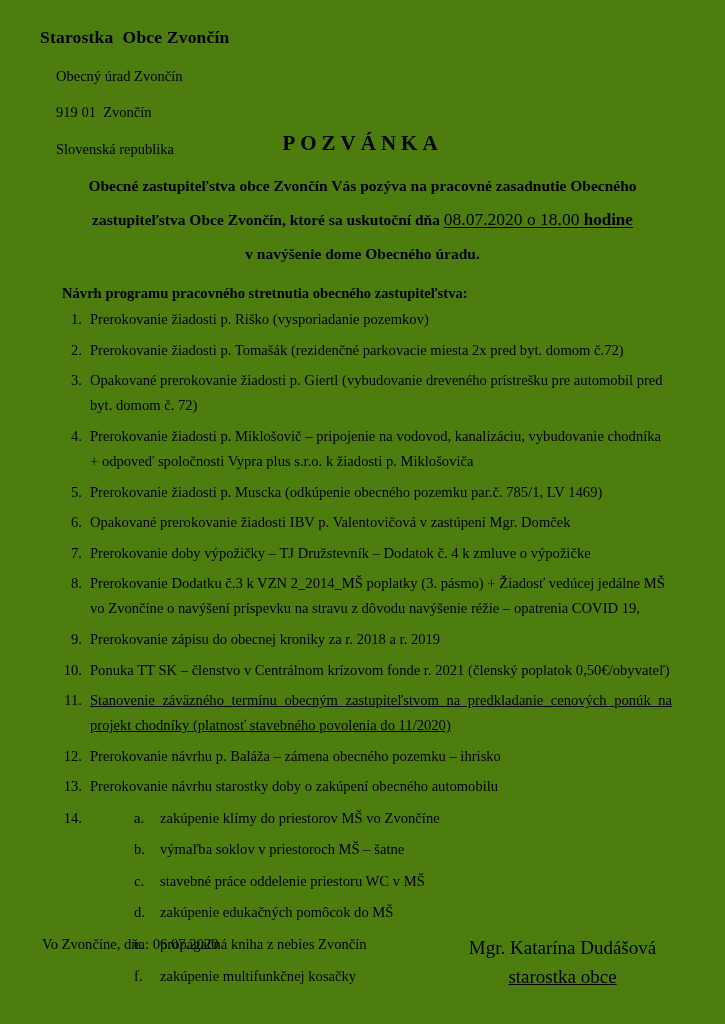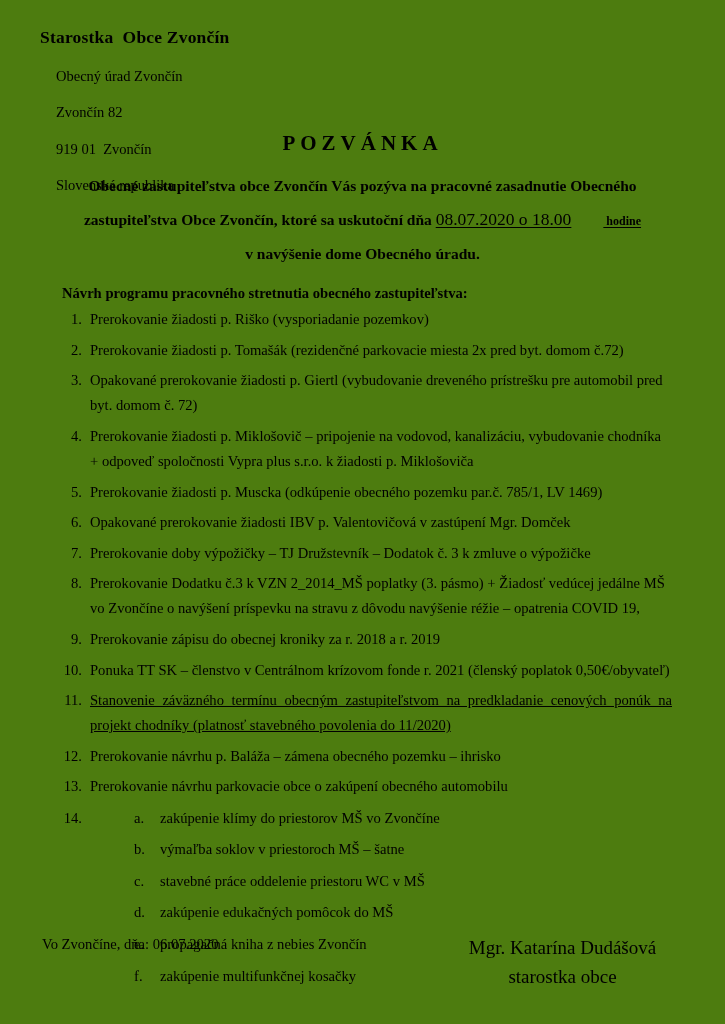--- a/index.html
+++ b/index.html
@@ -72,25 +72,24 @@
     line-height: 2.05;
     margin: 0;
   }
   .invitation .hl {
     font-size: 17.5px;
     font-weight: normal;
     text-decoration: underline;
     text-underline-offset: 2px;
   }
   .invitation .hl-small {
-    font-size: 12px;
+    font-size: 17px;
     font-weight: bold;
     text-decoration: underline;
     text-underline-offset: 2px;
-    padding-left: 32px;
   }
 
   
   .agenda {
     position: absolute;
     left: 62px;
     top: 284px;
     width: 610px;
   }
   .agenda-heading {
@@ -175,56 +174,56 @@
     position: absolute;
     left: 440px;
     top: 0;
     width: 245px;
     text-align: center;
     font-size: 19px;
     line-height: 1.5;
   }
   .footer-right .sig-role {
     display: block;
+    text-decoration: underline;
   }
 </style>
 </head>
 <body>
 
 <div class="page">
 
   <div class="letterhead">
     <div class="lh-title">Starostka  Obce Zvončín</div>
     <div class="lh-line">Obecný úrad Zvončín</div>
-    <div class="lh-line">Zvončín 82</div>
     <div class="lh-line">919 01  Zvončín</div>
     <div class="lh-line">Slovenská republika</div>
   </div>
 
   <h1 class="doc-title">POZVÁNKA</h1>
 
   <p class="invitation"><span>Obecné zastupiteľstva obce Zvončín Vás pozýva na pracovné zasadnutie Obecného zastupiteľstva Obce Zvončín, ktoré sa uskutoční dňa </span><span class="hl">08.07.2020 o 18.00</span><span class="hl-small"> hodine</span><br><span>v navýšenie dome Obecného úradu.</span></p>
 
   <div class="agenda">
     <div class="agenda-heading">Návrh programu pracovného stretnutia obecného zastupiteľstva:</div>
 
     <ol class="agenda-list">
       <li>Prerokovanie žiadosti p. Riško (vysporiadanie pozemkov)</li>
       <li>Prerokovanie žiadosti p. Tomašák (rezidenčné parkovacie miesta 2x pred byt. domom č.72)</li>
       <li>Opakované prerokovanie žiadosti p. Giertl (vybudovanie dreveného prístrešku pre automobil pred byt. domom č. 72)</li>
       <li>Prerokovanie žiadosti p. Miklošovič – pripojenie na vodovod, kanalizáciu, vybudovanie chodníka + odpoveď spoločnosti Vypra plus s.r.o. k žiadosti p. Miklošoviča</li>
       <li>Prerokovanie žiadosti p. Muscka (odkúpenie obecného pozemku par.č. 785/1, LV 1469)</li>
       <li>Opakované prerokovanie žiadosti IBV p. Valentovičová v zastúpení Mgr. Domček</li>
-      <li>Prerokovanie doby výpožičky – TJ Družstevník – Dodatok č. 3 k zmluve o výpožičke</li>
+      <li>Prerokovanie doby výpožičky – TJ Družstevník – Dodatok č. 4 k zmluve o výpožičke</li>
       <li>Prerokovanie Dodatku č.3 k VZN 2_2014_MŠ poplatky (3. pásmo) + Žiadosť vedúcej jedálne MŠ vo Zvončíne o navýšení príspevku na stravu z dôvodu navýšenie réžie – opatrenia COVID 19,</li>
       <li>Prerokovanie zápisu do obecnej kroniky za r. 2018 a r. 2019</li>
       <li>Ponuka TT SK – členstvo v Centrálnom krízovom fonde r. 2021 (členský poplatok 0,50€/obyvateľ)</li>
       <li class="justified">Stanovenie záväzného termínu obecným zastupiteľstvom na predkladanie cenových ponúk na projekt chodníky (platnosť stavebného povolenia do 11/2020)</li>
       <li>Prerokovanie návrhu p. Baláža – zámena obecného pozemku – ihrisko</li>
-      <li>Prerokovanie návrhu parkovacie obce o zakúpení obecného automobilu</li>
+      <li>Prerokovanie návrhu starostky doby o zakúpení obecného automobilu</li>
       <li class="has-sub">
         <ol class="sub-list">
           <li>zakúpenie klímy do priestorov MŠ vo Zvončíne</li>
           <li>výmaľba soklov v priestoroch MŠ – šatne</li>
           <li>stavebné práce oddelenie priestoru WC v MŠ</li>
           <li>zakúpenie edukačných pomôcok do MŠ</li>
           <li>propagačná kniha z nebies Zvončín</li>
           <li>zakúpenie multifunkčnej kosačky</li>
         </ol>
       </li>

